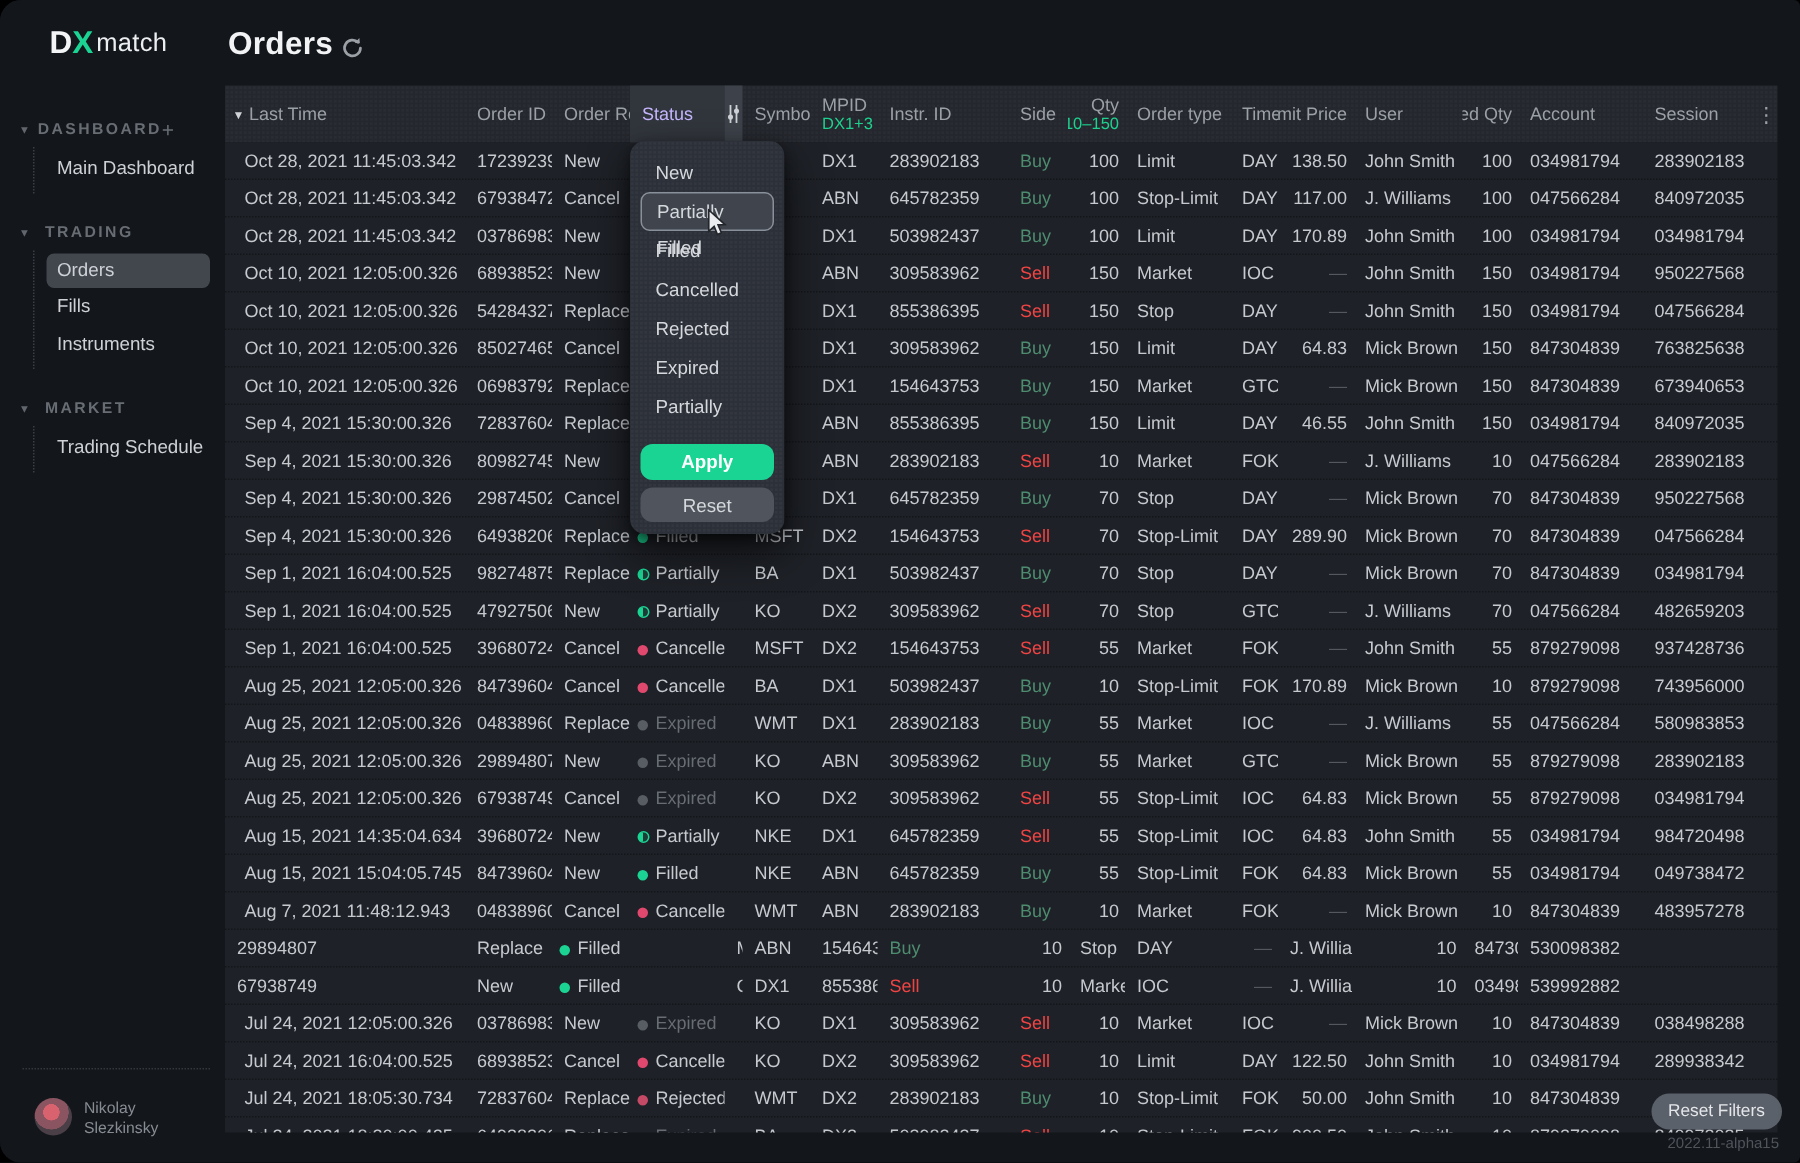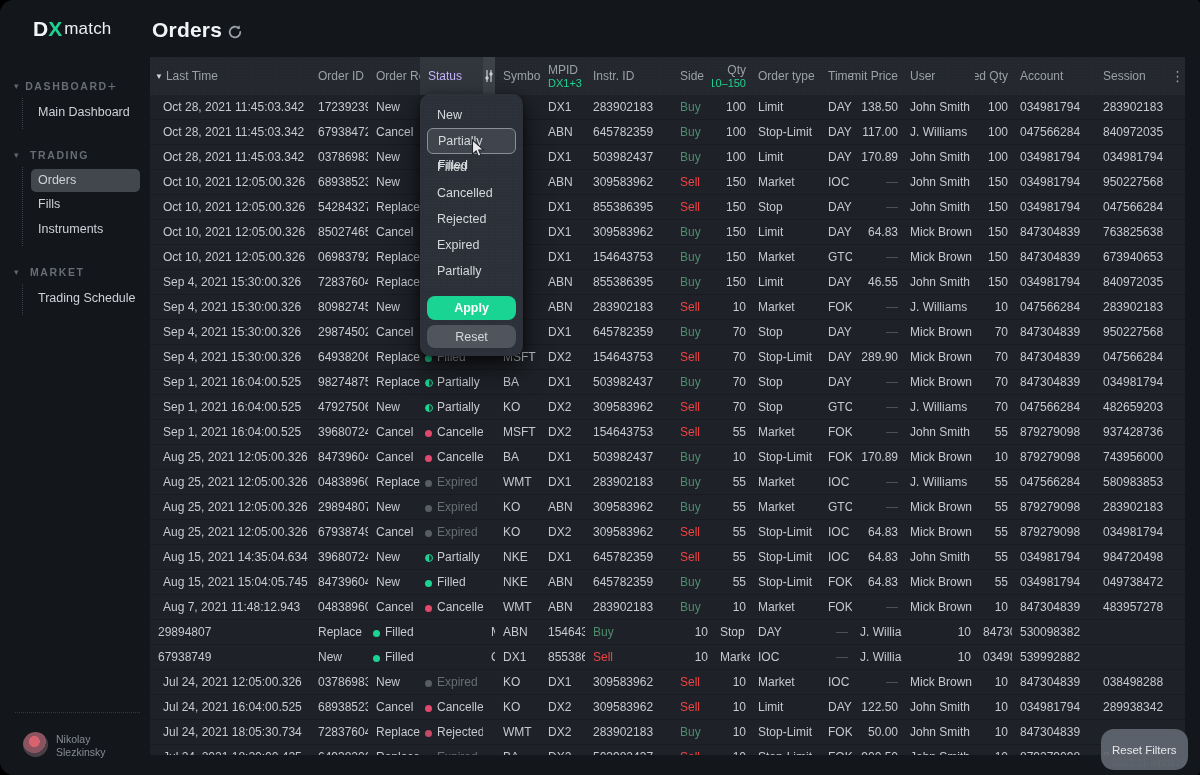--- a/index.html
+++ b/index.html
@@ -61,21 +61,21 @@
     box-shadow:0 12px 28px rgba(0,0,0,.6),0 3px 8px rgba(0,0,0,.45);padding:8px 7px;box-sizing:border-box;
     background-image:radial-gradient(rgba(255,255,255,.03) 1px,transparent 1px);background-size:3px 3px;z-index:5;}
   .dd-item{height:26px;line-height:26px;color:#d5d8dc;font-size:12.5px;padding-left:10px;cursor:pointer;border-radius:6px;box-sizing:border-box;}
   .dd-item.hl{background:#3f444d;border:1px solid #8a9099;line-height:24px;}
   .dd-btn{display:block;width:89px;border:none;border-radius:8px;font-size:12.5px;cursor:pointer;
     font-family:"Liberation Sans",sans-serif;}
   .dd-apply{height:24px;background:#19d492;color:#fff;margin:12px 0 5px 0;font-weight:600;}
   .dd-reset{height:23px;background:#50555d;color:#d5d8dc;}
   
   .cursor{position:absolute;left:471px;top:139px;z-index:9;}
-  .reset-filters{position:absolute;left:1101px;top:729px;height:41px;padding:0 11px;border:none;border-radius:13px;
+  .reset-filters{position:absolute;left:1101px;top:729px;height:24px;padding:0 11px;border:none;border-radius:13px;
     background:rgba(97,103,112,.92);color:#e4e6e9;font-size:11.5px;cursor:pointer;z-index:6;font-family:"Liberation Sans",sans-serif;}
   .version{position:absolute;right:14px;top:757px;font-size:10px;color:#50555c;}
   svg{display:block;}
 </style>
 </head>
 <body>
 
 <div class="frame">
 
   <aside class="sidebar">

